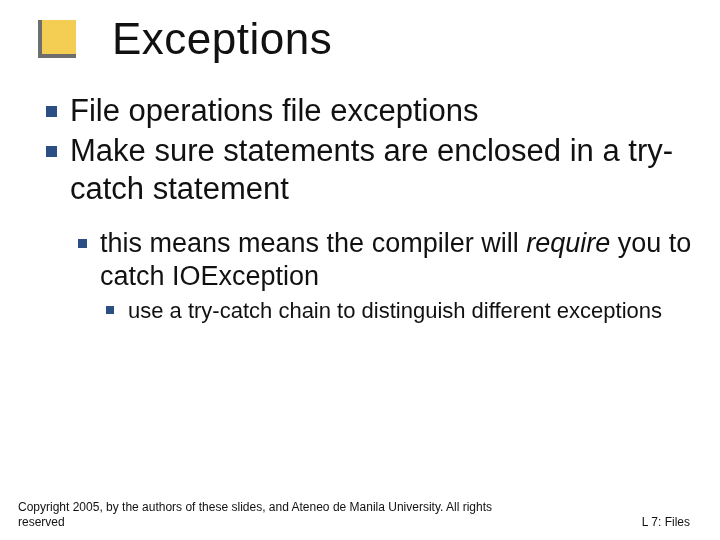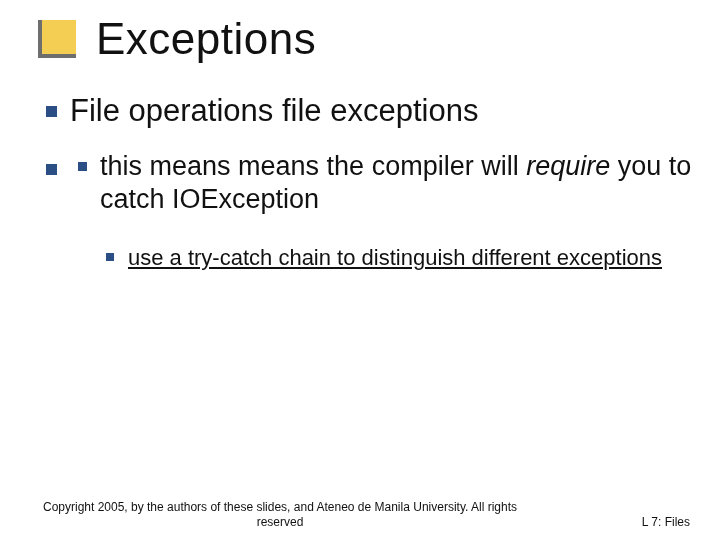--- a/index.html
+++ b/index.html
@@ -28,21 +28,21 @@
     border-left: 4px solid #6e6e6e;
     border-bottom: 4px solid #6e6e6e;
     z-index: 0;
   }
   .title-text {
     position: relative;
     z-index: 1;
     font-family: Verdana, Geneva, sans-serif;
     font-size: 44px;
     font-weight: 400;
-    margin-left: 58px;
+    margin-left: 74px;
     letter-spacing: 0.5px;
   }
   .content {
     position: absolute;
     top: 92px;
     left: 36px;
     right: 24px;
   }
   ul { list-style: none; padding: 0; margin: 0; }
   .lvl1 > li { font-size: 31px; line-height: 1.22; padding-left: 34px; position: relative; margin-bottom: 2px; }
@@ -59,21 +59,21 @@
   .lvl2 > li { font-size: 27px; line-height: 1.22; padding-left: 30px; position: relative; margin-bottom: 4px; }
   .lvl2 > li::before {
     content: '';
     position: absolute;
     left: 8px;
     top: 12px;
     width: 9px;
     height: 9px;
     background: #2b4e85;
   }
-  .lvl3 { margin-top: 28px; text-decoration: underline; }
+  .lvl3 { margin-top: 4px; }
   .lvl3 > li { font-size: 22px; line-height: 1.25; padding-left: 28px; position: relative; }
   .lvl3 > li::before {
     content: '';
     position: absolute;
     left: 6px;
     top: 9px;
     width: 8px;
     height: 8px;
     background: #2b4e85;
   }
@@ -82,35 +82,36 @@
     position: absolute;
     bottom: 10px;
     left: 0;
     right: 0;
     display: flex;
     align-items: flex-end;
     font-size: 12px;
     line-height: 1.25;
   }
   .footer-date { width: 120px; padding-left: 14px; }
-  .footer-copy { flex: 1; text-align: center; padding: 0 18px; }
+  .footer-copy { flex: 1; text-align: left; padding: 0 18px; }
   .footer-right { width: 130px; text-align: right; padding-right: 30px; }
 </style>
 </head>
 <body>
 
 <div class="title-wrap">
   <div class="title-accent"></div>
   <div class="title-text">Exceptions</div>
 </div>
 
 <div class="content">
   <ul class="lvl1">
     <li><span>File operations file exceptions</span></li>
     <li>
+      <span>Make sure statements are enclosed in a try-catch statement</span>
       <ul class="lvl2">
         <li>
           <span>this means means the compiler will </span><span class="em">require</span><span> you to catch IOException</span>
           <ul class="lvl3">
             <li><span>use a try-catch chain to distinguish different exceptions</span></li>
           </ul>
         </li>
       </ul>
     </li>
   </ul>

